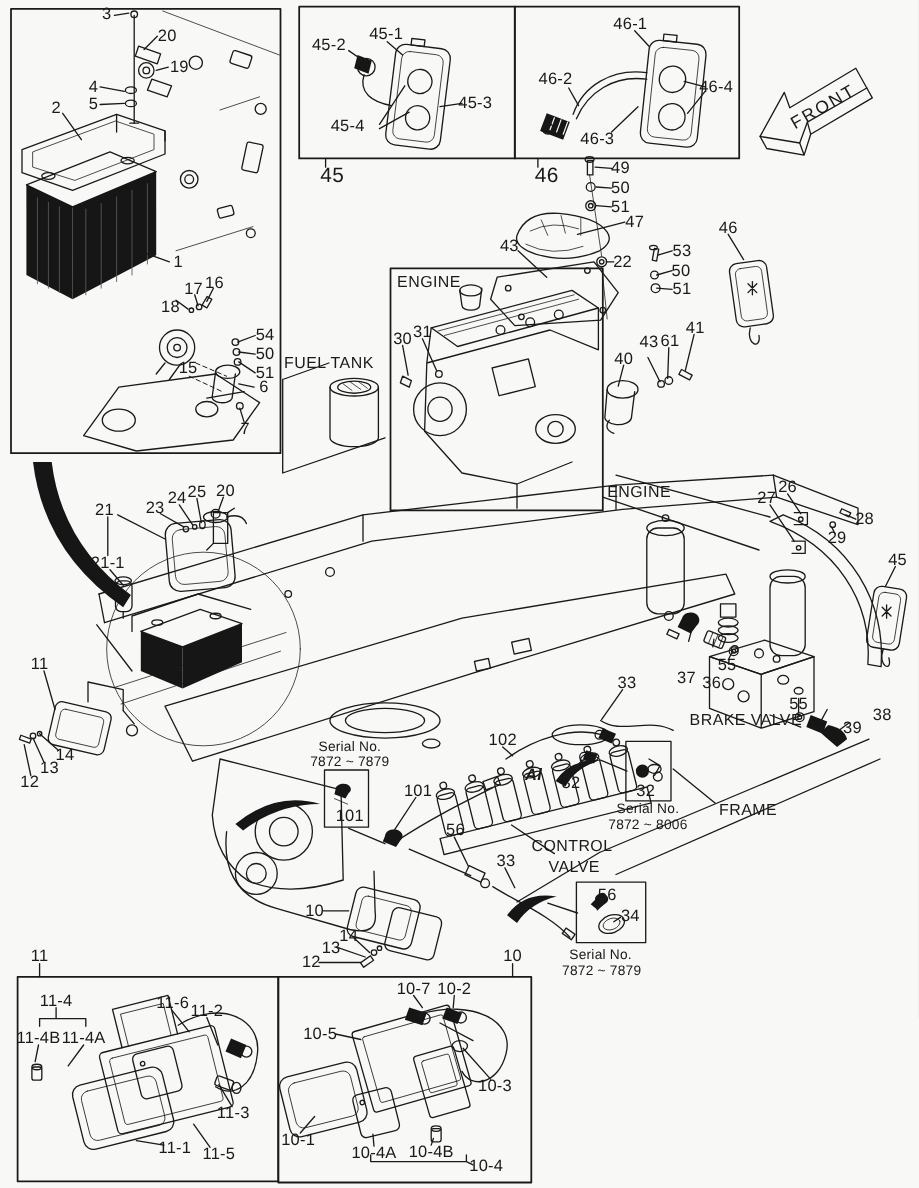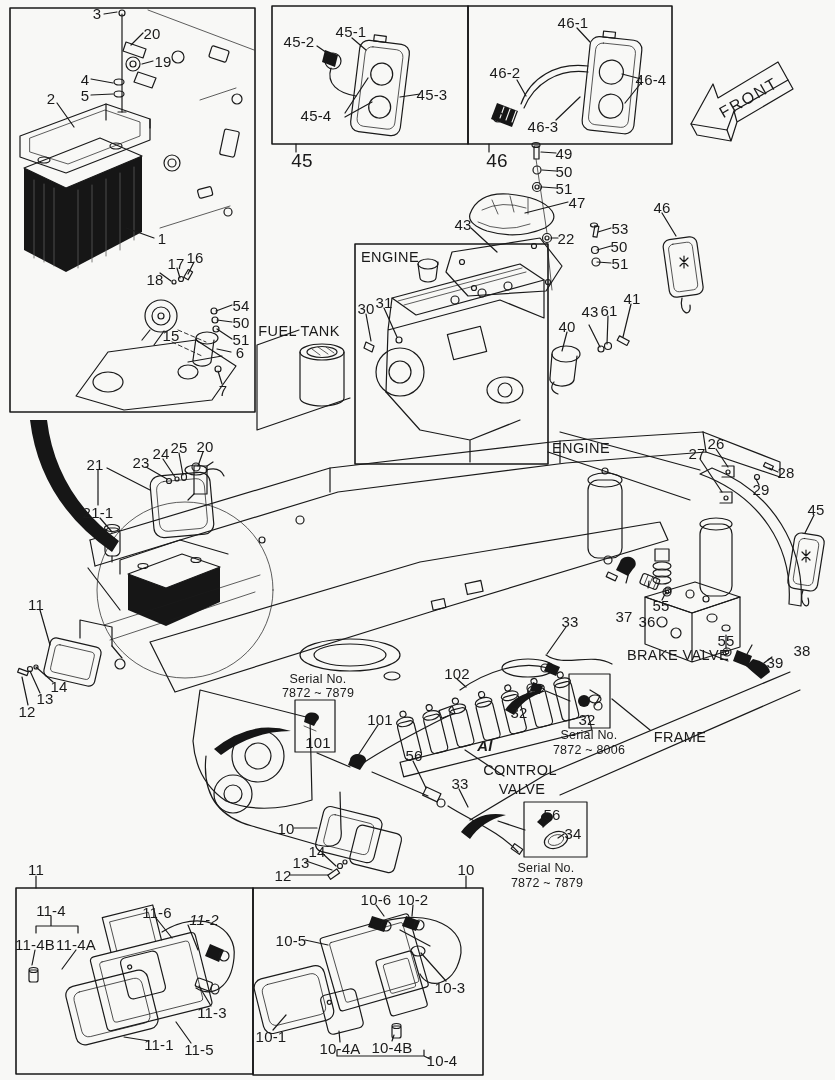--- a/index.html
+++ b/index.html
@@ -503,21 +503,21 @@
       <div class="callout" style="left: 647px; top: 621px;">36</div>
       <div class="callout" style="left: 661px; top: 605px;">55</div>
       <div class="callout" style="left: 570px; top: 621px;">33</div>
       <div class="callout" style="left: 726px; top: 640px;">55</div>
       <div class="callout" style="left: 754px; top: 650px; margin-left: 48px;">38</div>
       <div class="callout" style="left: 775px; top: 662px;">39</div>
       <div class="callout sec" style="left: 678px; top: 655px;">BRAKE VALVE</div>
       <div class="callout ser" style="left: 318px; top: 679px;">Serial No.</div>
       <div class="callout ser" style="left: 318px; top: 693px;">7872 ~ 7879</div>
       <div class="callout" style="left: 457px; top: 673px;">102</div>
-      <div class="callout bi" style="left: 485px; top: 705px; margin-top: 40px;">Al</div>
+      <div class="callout bi" style="left: 485px; top: 705px;">Al</div>
       <div class="callout" style="left: 519px; top: 712px;">32</div>
       <div class="callout" style="left: 380px; top: 719px;">101</div>
       <div class="callout" style="left: 318px; top: 742px;">101</div>
       <div class="callout" style="left: 414px; top: 755px;">56</div>
       <div class="callout" style="left: 460px; top: 783px;">33</div>
       <div class="callout" style="left: 587px; top: 719px;">32</div>
       <div class="callout ser" style="left: 589px; top: 735px;">Serial No.</div>
       <div class="callout ser" style="left: 589px; top: 750px;">7872 ~ 8006</div>
       <div class="callout sec" style="left: 680px; top: 737px;">FRAME</div>
       <div class="callout sec" style="left: 520px; top: 770px;">CONTROL</div>
@@ -527,27 +527,27 @@
       <div class="callout" style="left: 301px; top: 862px;">13</div>
       <div class="callout" style="left: 283px; top: 875px;">12</div>
       <div class="callout" style="left: 466px; top: 869px;">10</div>
       <div class="callout" style="left: 552px; top: 814px;">56</div>
       <div class="callout" style="left: 573px; top: 833px;">34</div>
       <div class="callout ser" style="left: 546px; top: 868px;">Serial No.</div>
       <div class="callout ser" style="left: 547px; top: 883px;">7872 ~ 7879</div>
       <div class="callout" style="left: 36px; top: 869px;">11</div>
       <div class="callout" style="left: 51px; top: 910px;">11-4</div>
       <div class="callout" style="left: 157px; top: 912px;">11-6</div>
-      <div class="callout" style="left: 204px; top: 919px; font-style: italic;">11-2</div>
+      <div class="callout" style="left: 188px; top: 919px;">11-2</div>
       <div class="callout" style="left: 35px; top: 944px;">11-4B</div>
       <div class="callout" style="left: 76px; top: 944px;">11-4A</div>
       <div class="callout" style="left: 212px; top: 1012px;">11-3</div>
       <div class="callout" style="left: 159px; top: 1044px;">11-1</div>
       <div class="callout" style="left: 199px; top: 1049px;">11-5</div>
-      <div class="callout" style="left: 376px; top: 899px;">10-6</div>
+      <div class="callout" style="left: 376px; top: 899px;">10-7</div>
       <div class="callout" style="left: 413px; top: 899px;">10-2</div>
       <div class="callout" style="left: 291px; top: 940px;">10-5</div>
       <div class="callout" style="left: 450px; top: 987px;">10-3</div>
       <div class="callout" style="left: 271px; top: 1036px;">10-1</div>
       <div class="callout" style="left: 340px; top: 1048px;">10-4A</div>
       <div class="callout" style="left: 392px; top: 1047px;">10-4B</div>
       <div class="callout" style="left: 442px; top: 1060px;">10-4</div>
       <div class="callout front" style="left: 749px; top: 98px;">FRONT</div>
     </div>
 

